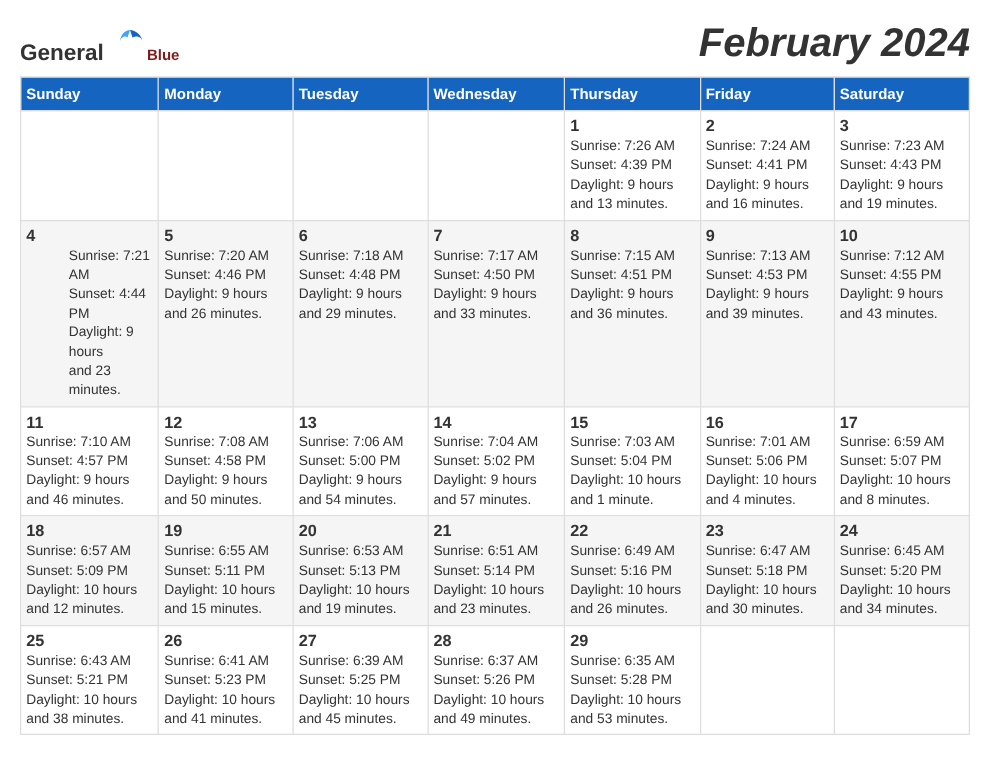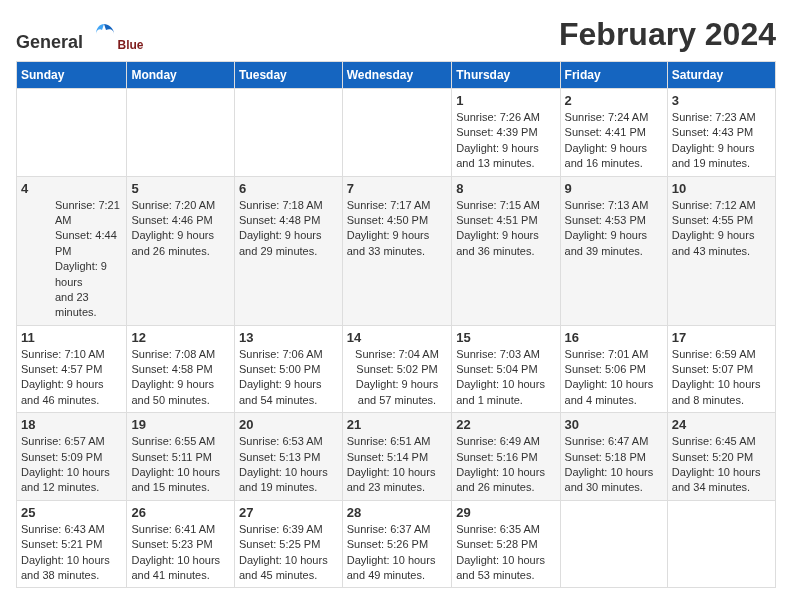--- a/index.html
+++ b/index.html
@@ -31,20 +31,21 @@
       font-weight: bold;
       color: #7f1d1d;
     }
     .logo-icon {
       width: 28px;
       height: 28px;
       margin-left: 2px;
     }
     .title-area {
       text-align: right;
+      font-style: italic;
     }
     .month-title {
       font-size: 32px;
       font-weight: bold;
       color: #333;
     }
     .location-title {
       font-size: 16px;
       color: #555;
     }
@@ -219,21 +220,21 @@
         </td>
         <td>
           <div class="day-number">13</div>
           <div class="day-info" style="white-space: pre-line;">Sunrise: 7:06 AM
 Sunset: 5:00 PM
 Daylight: 9 hours
 and 54 minutes.</div>
         </td>
         <td>
           <div class="day-number">14</div>
-          <div class="day-info" style="white-space: pre-line; text-align: center;">Sunrise: 7:04 AM
+          <div class="day-info" style="white-space: pre-line;">Sunrise: 7:04 AM
 Sunset: 5:02 PM
 Daylight: 9 hours
 and 57 minutes.</div>
         </td>
         <td>
           <div class="day-number">15</div>
           <div class="day-info" style="white-space: pre-line;">Sunrise: 7:03 AM
 Sunset: 5:04 PM
 Daylight: 10 hours
 and 1 minute.</div>
@@ -283,21 +284,21 @@
 and 23 minutes.</div>
         </td>
         <td>
           <div class="day-number">22</div>
           <div class="day-info" style="white-space: pre-line;">Sunrise: 6:49 AM
 Sunset: 5:16 PM
 Daylight: 10 hours
 and 26 minutes.</div>
         </td>
         <td>
-          <div class="day-number">30</div>
+          <div class="day-number">23</div>
           <div class="day-info" style="white-space: pre-line;">Sunrise: 6:47 AM
 Sunset: 5:18 PM
 Daylight: 10 hours
 and 30 minutes.</div>
         </td>
         <td>
           <div class="day-number">24</div>
           <div class="day-info" style="white-space: pre-line;">Sunrise: 6:45 AM
 Sunset: 5:20 PM
 Daylight: 10 hours

